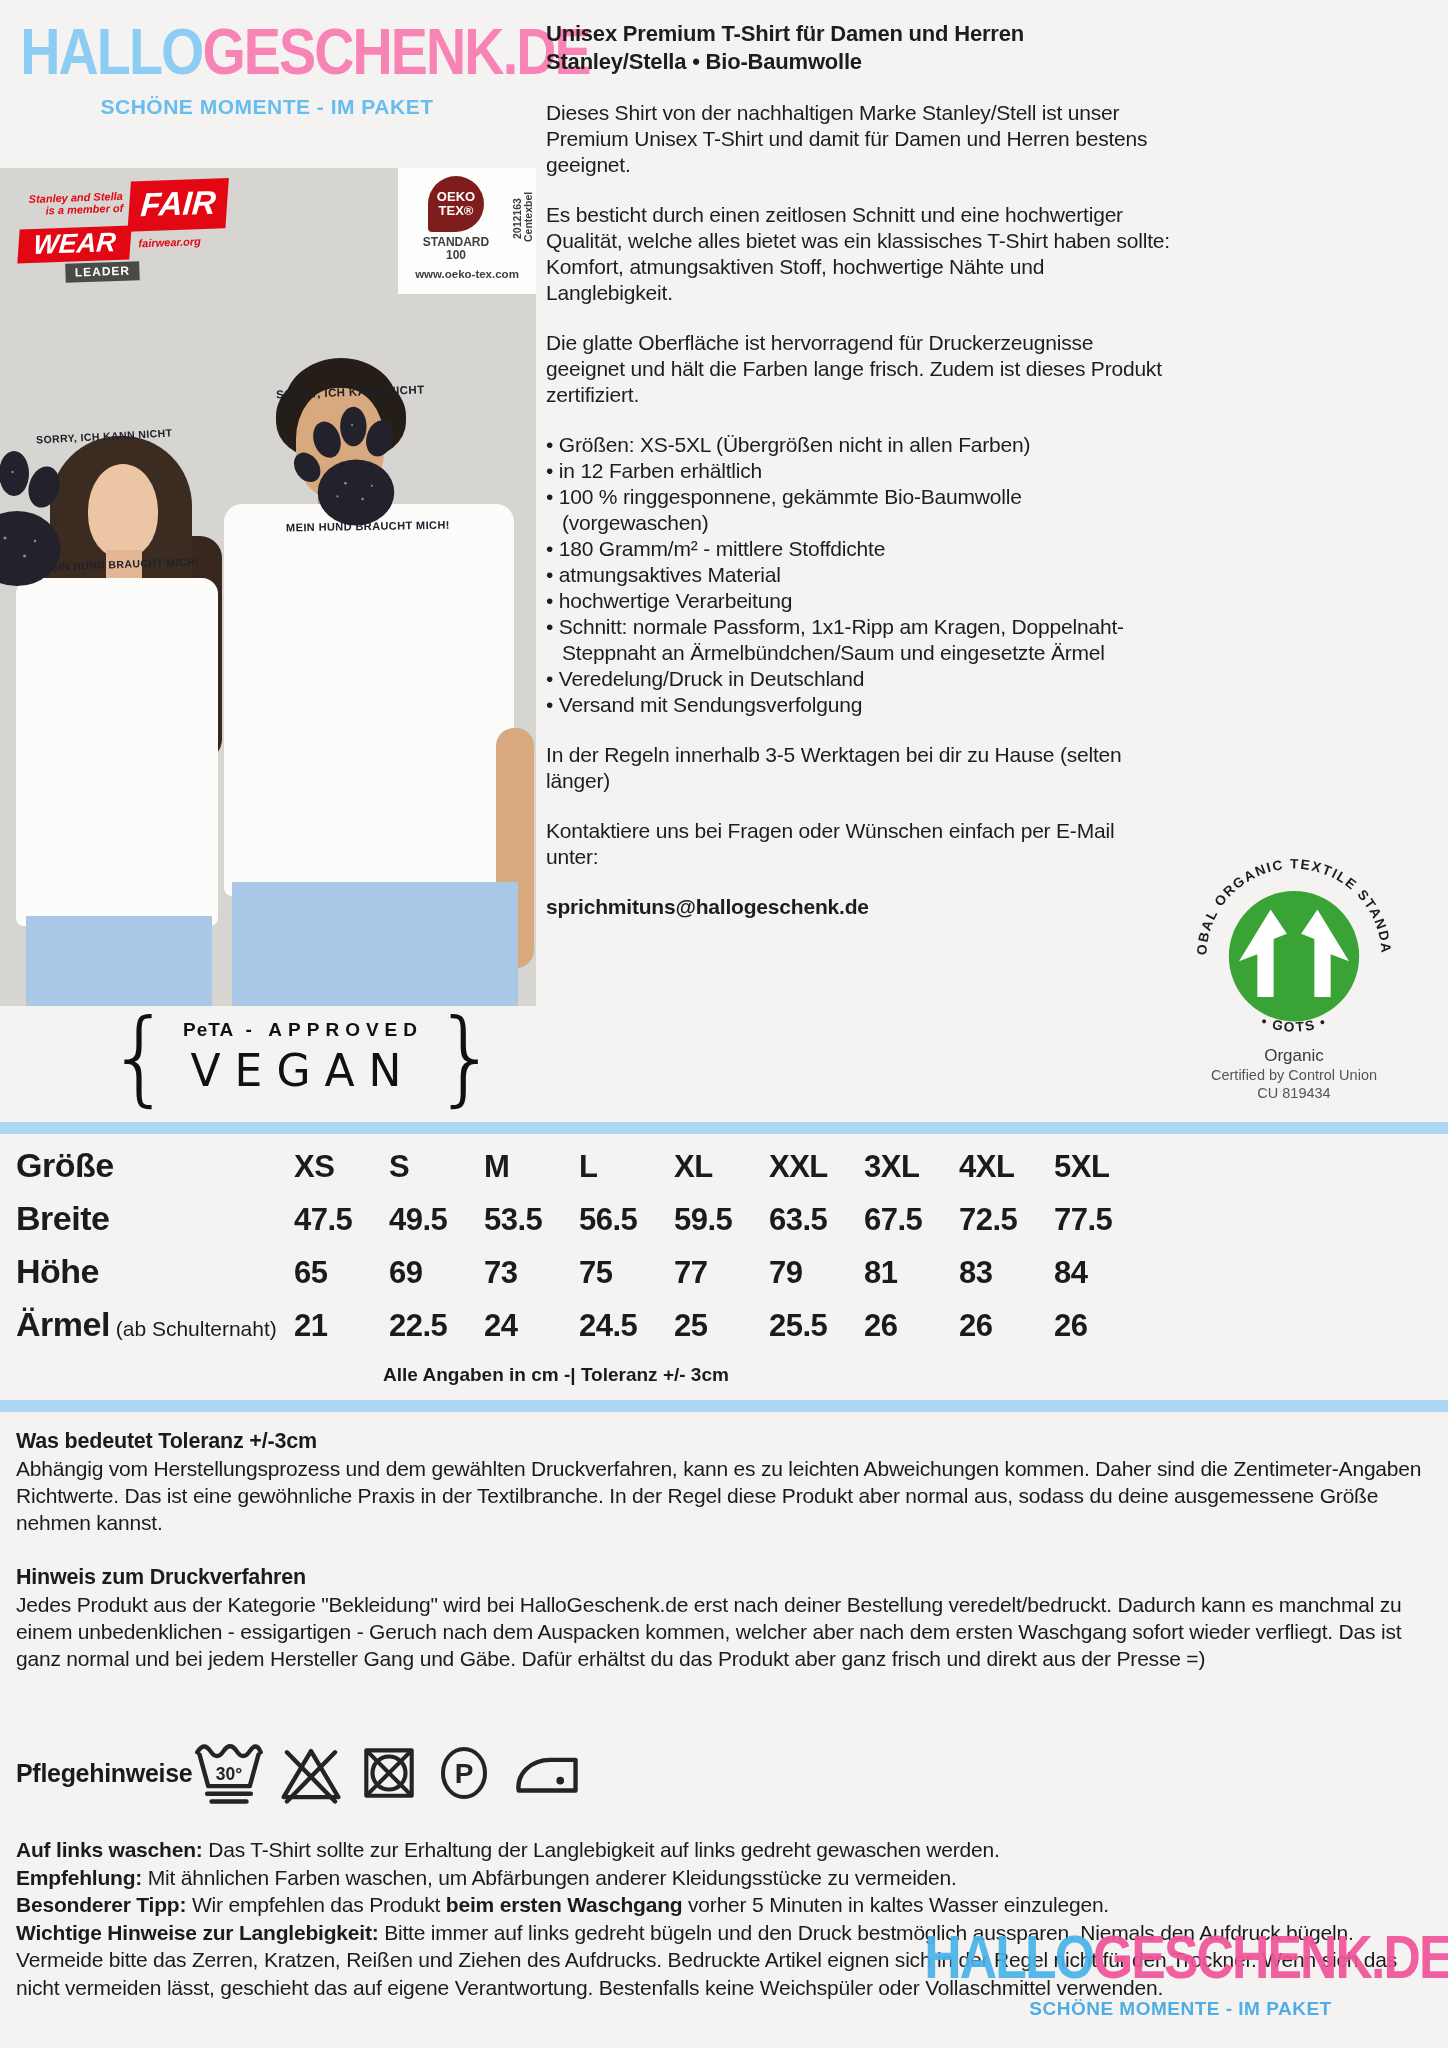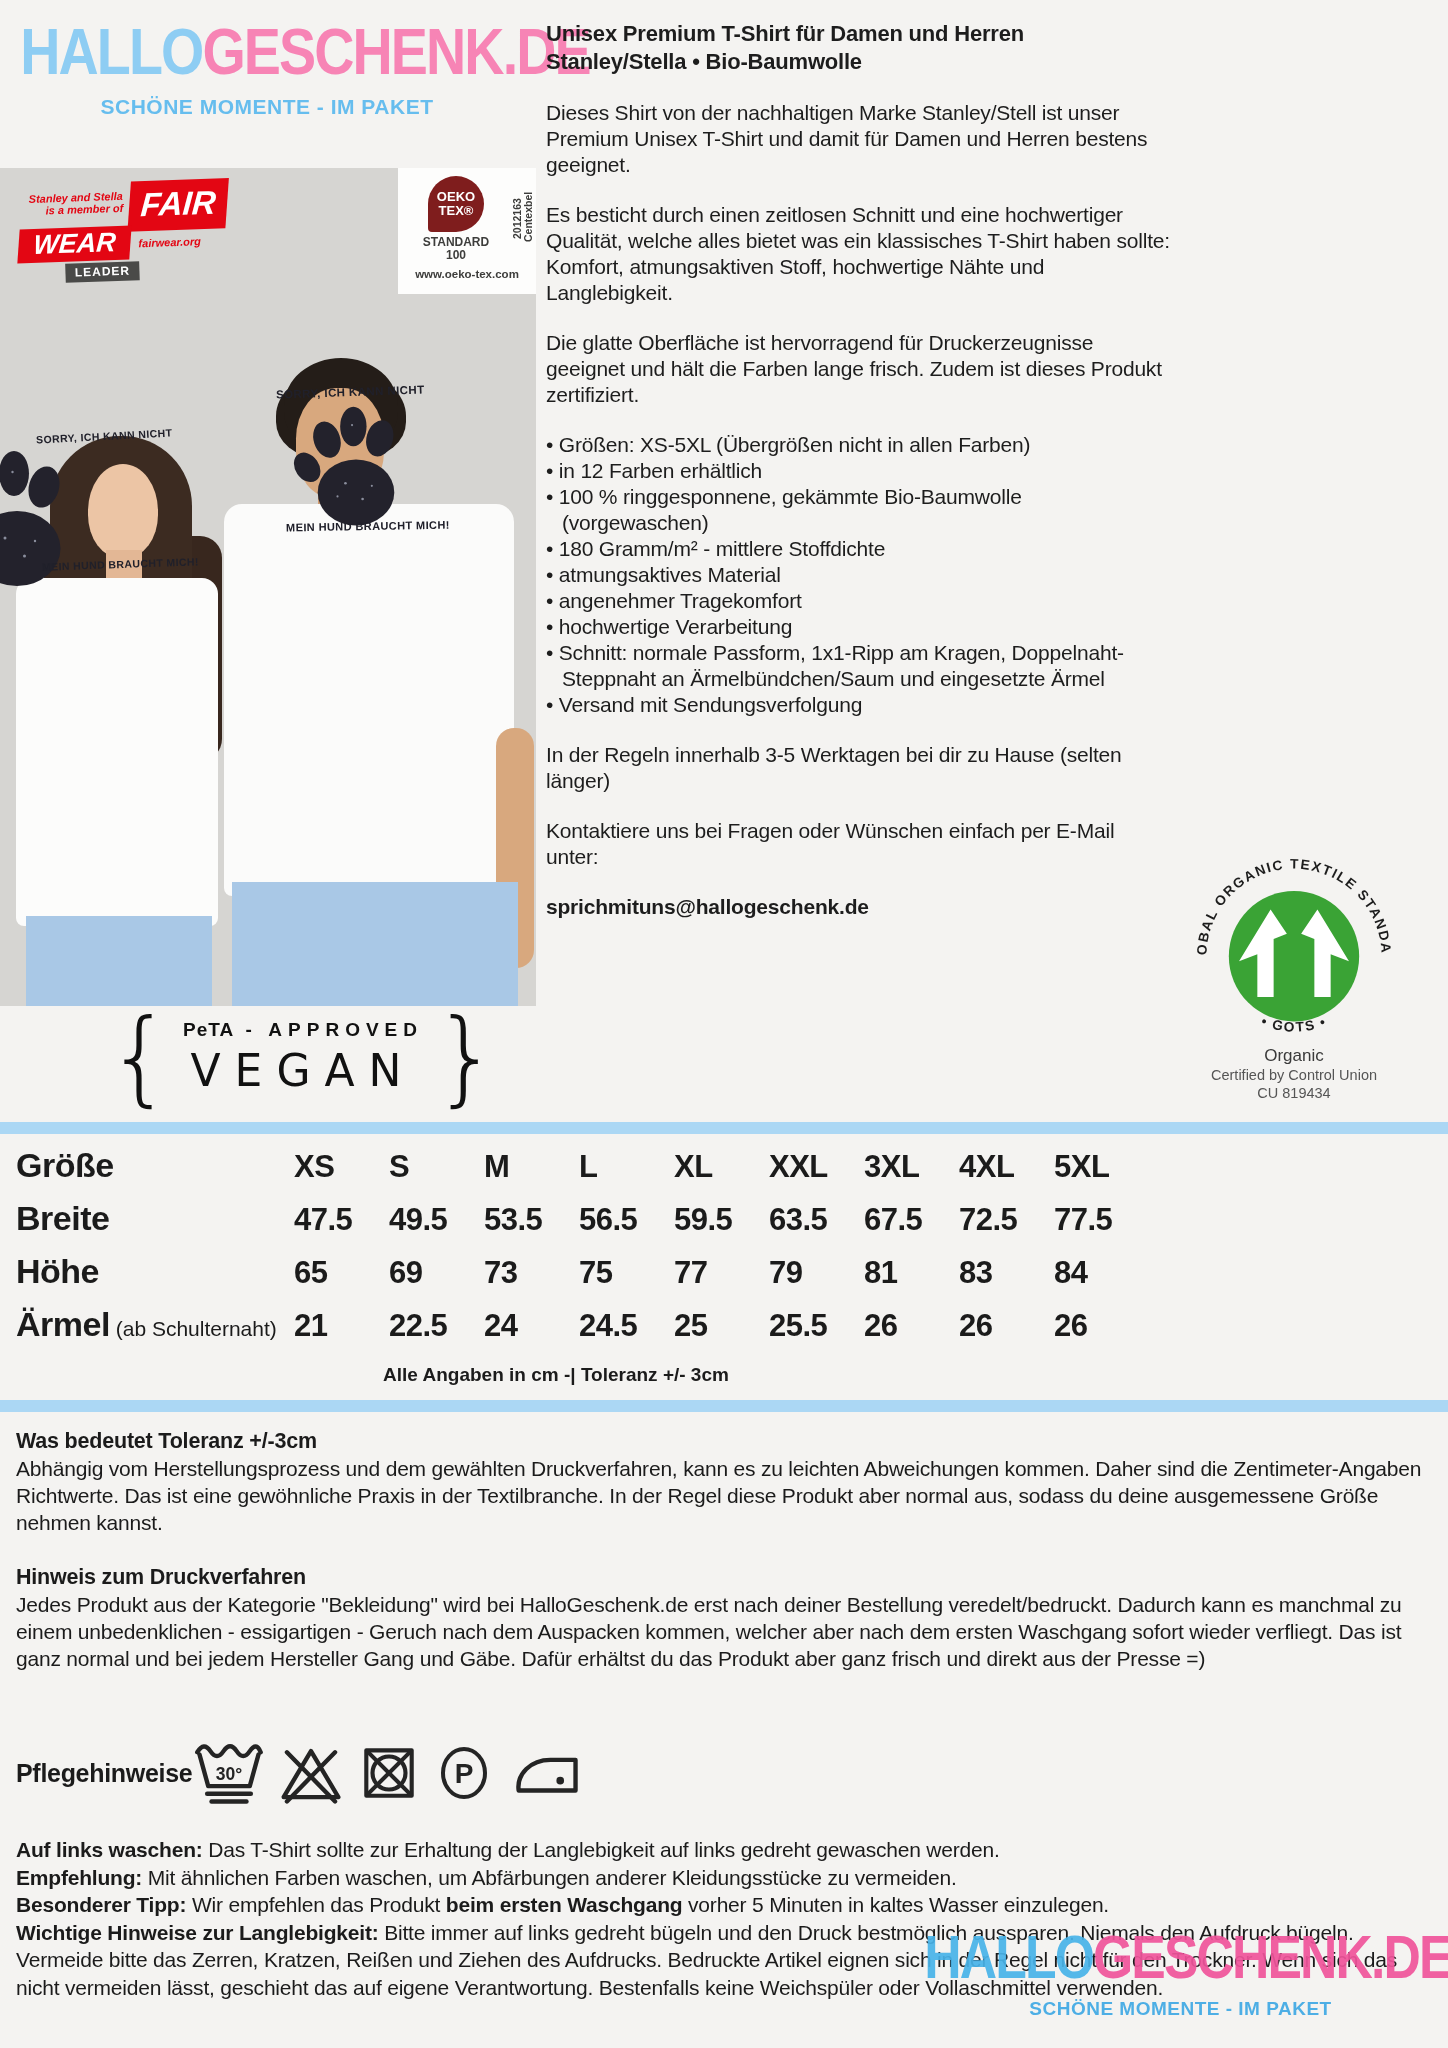--- a/index.html
+++ b/index.html
@@ -241,23 +241,23 @@
   </div>
   <p>Dieses Shirt von der nachhaltigen Marke Stanley/Stell ist unser Premium Unisex T-Shirt und damit für Damen und Herren bestens geeignet.</p>
   <p>Es besticht durch einen zeitlosen Schnitt und eine hochwertiger Qualität, welche alles bietet was ein klassisches T-Shirt haben sollte: Komfort, atmungsaktiven Stoff, hochwertige Nähte und Langlebigkeit.</p>
   <p>Die glatte Oberfläche ist hervorragend für Druckerzeugnisse geeignet und hält die Farben lange frisch. Zudem ist dieses Produkt zertifiziert.</p>
   <ul>
     <li>Größen: XS-5XL (Übergrößen nicht in allen Farben)</li>
     <li>in 12 Farben erhältlich</li>
     <li>100 % ringgesponnene, gekämmte Bio-Baumwolle (vorgewaschen)</li>
     <li>180 Gramm/m² - mittlere Stoffdichte</li>
     <li>atmungsaktives Material</li>
-    <li>angenehmer Tragekomfort</li>
     <li>hochwertige Verarbeitung</li>
     <li>Schnitt: normale Passform, 1x1-Ripp am Kragen, Doppelnaht-Steppnaht an Ärmelbündchen/Saum und eingesetzte Ärmel</li>
+    <li>Veredelung/Druck in Deutschland</li>
     <li>Versand mit Sendungsverfolgung</li>
   </ul>
   <p>In der Regeln innerhalb 3-5 Werktagen bei dir zu Hause (selten länger)</p>
   <p>Kontaktiere uns bei Fragen oder Wünschen einfach per E-Mail unter:</p>
   <div class="email">sprichmituns@hallogeschenk.de</div>
 </div>
 
 <div class="gots">
   <svg width="224" height="204" viewBox="0 0 220 200">
     <defs>

